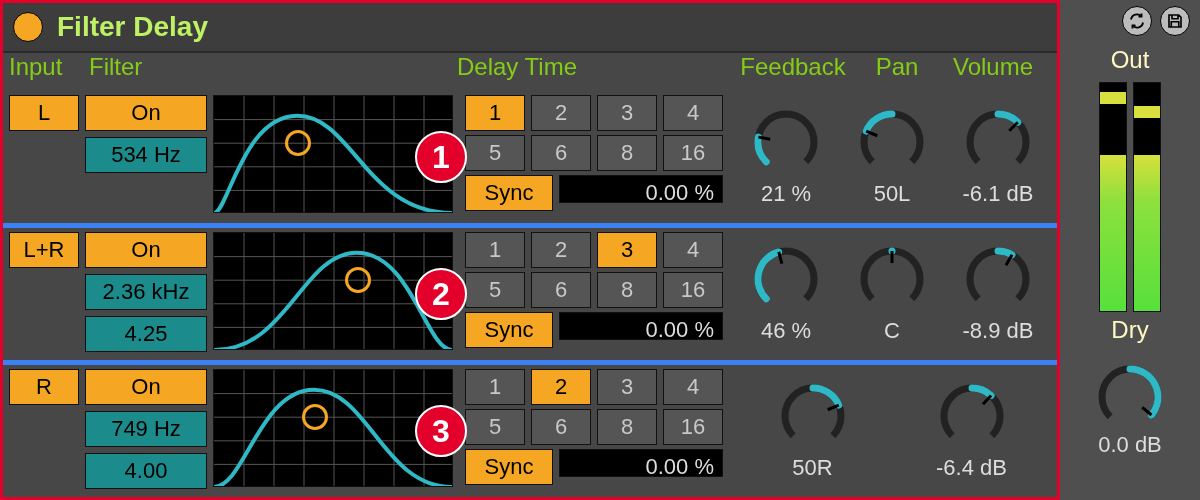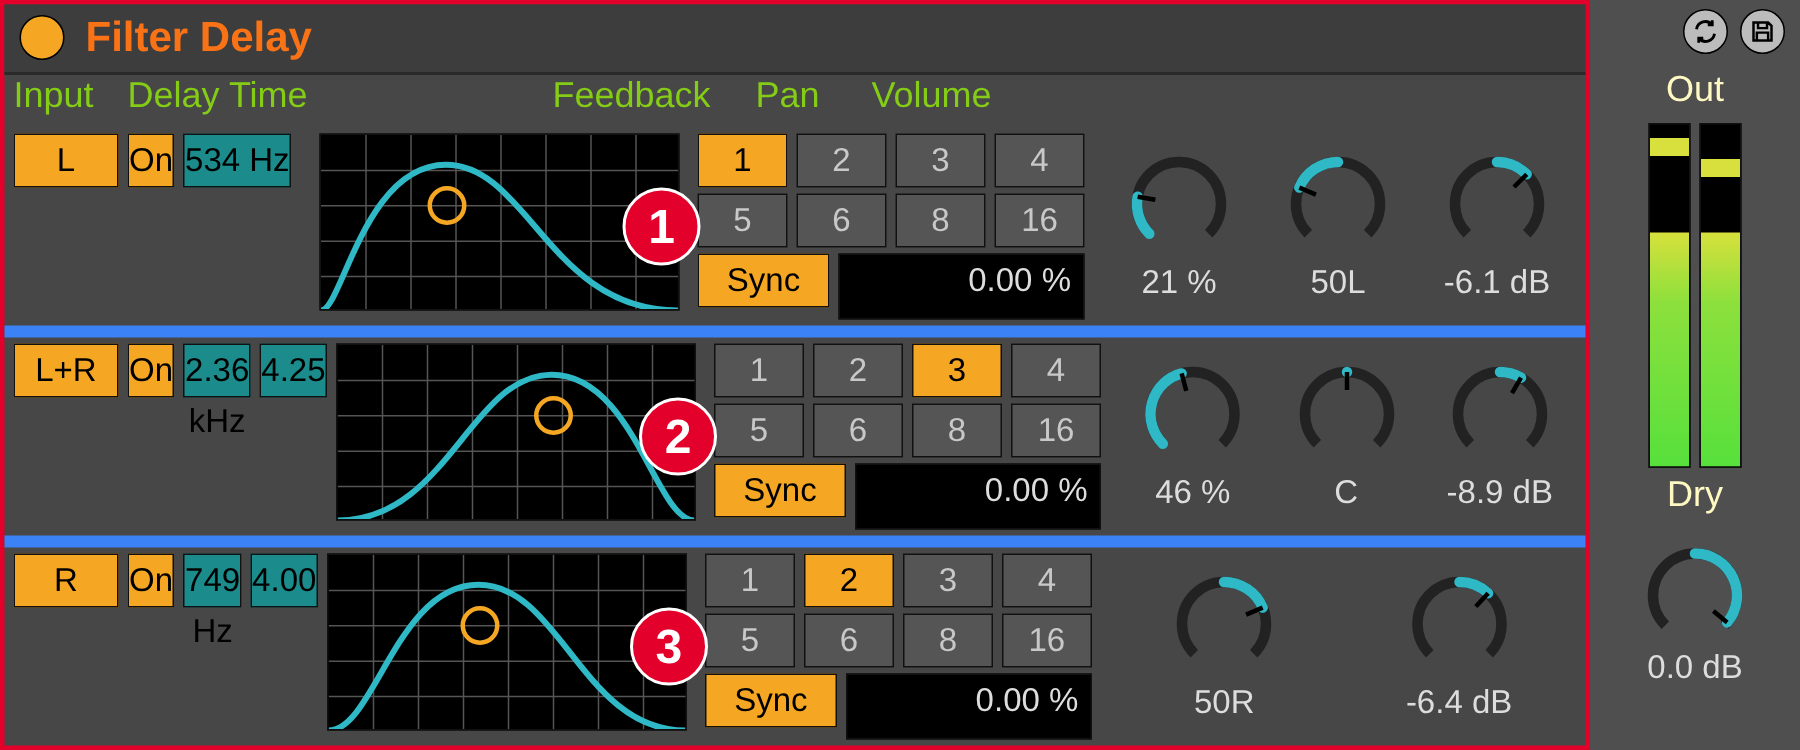--- a/index.html
+++ b/index.html
@@ -40,21 +40,21 @@
     padding: 0 10px;
     gap: 14px;
     border-bottom: 2px solid #2a2a2a;
   }
   .power {
     width: 30px; height: 30px; border-radius: 50%;
     background: #f5a623;
     border: 1px solid #000;
   }
   .title {
-    color: #f97316;
+    color: #bef264;
     font-size: 28px;
     font-weight: 600;
   }
   
   .headrow {
     height: 38px;
     display: flex;
     color: #84cc16;
     font-size: 24px;
     padding: 0 6px 2px 6px;
@@ -69,21 +69,21 @@
   .h-vol     { flex: 0 0 104px; text-align:center;}
 
   
   .rows {
     flex: 1;
     display: flex;
     flex-direction: column;
   }
   .row {
     flex: 1;
-    border-top: 8px solid #3b82f6;
+    border-top: 5px solid #3b82f6;
     display: flex;
     padding: 4px 6px;
     gap: 6px;
     position: relative;
   }
   .row:first-child { border-top: none; }
 
   .col-input {
     flex: 0 0 70px;
     display:flex; flex-direction:column;
@@ -93,21 +93,21 @@
     color: #000;
     text-align: center;
     border: 1px solid #111;
     height: 36px;
     line-height: 34px;
     font-size: 22px;
     cursor: pointer;
   }
   .col-filter {
     flex: 0 0 122px;
-    display:flex; 
+    display:flex; flex-direction:column;
     gap: 6px;
   }
   .val-teal {
     background: #1b8b8b;
     color: #000;
     text-align: center;
     border: 1px solid #111;
     height: 36px;
     line-height: 34px;
     font-size: 22px;
@@ -176,21 +176,21 @@
     height:36px;
     background:#f5a623;
     border:1px solid #111;
     text-align:center;
     line-height:34px;
     font-size:22px;
     cursor:pointer;
   }
   .offset {
     flex:1;
-    height:44px;
+    height:28px;
     background:#000;
     color:#ddd;
     border:1px solid #111;
     text-align:right;
     padding-right:8px;
     line-height:34px;
     font-size:22px;
     cursor:ns-resize;
   }
 
@@ -266,20 +266,21 @@
 <body>
 
 <div class="device">
   <div class="main">
     <div class="titlebar">
       <div class="power"></div>
       <div class="title">Filter Delay</div>
     </div>
     <div class="headrow">
       <div class="h-input">Input</div>
+      <div class="h-filter">Filter</div>
       <div class="h-delay">Delay Time</div>
       <div class="h-fb">Feedback</div>
       <div class="h-pan">Pan</div>
       <div class="h-vol">Volume</div>
     </div>
     <div class="rows" id="rows">
         <div class="row">
           <div class="col-input">
             <div class="btn-orange">L</div>
           </div>

